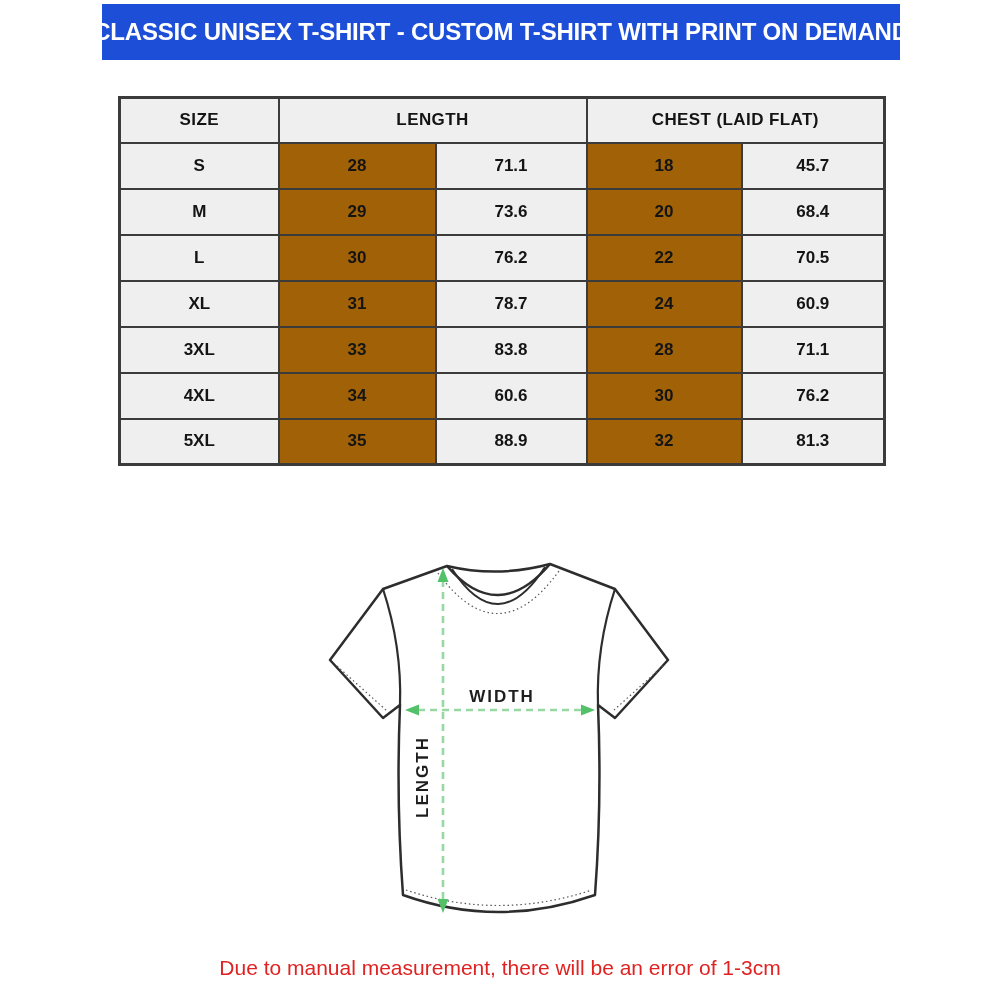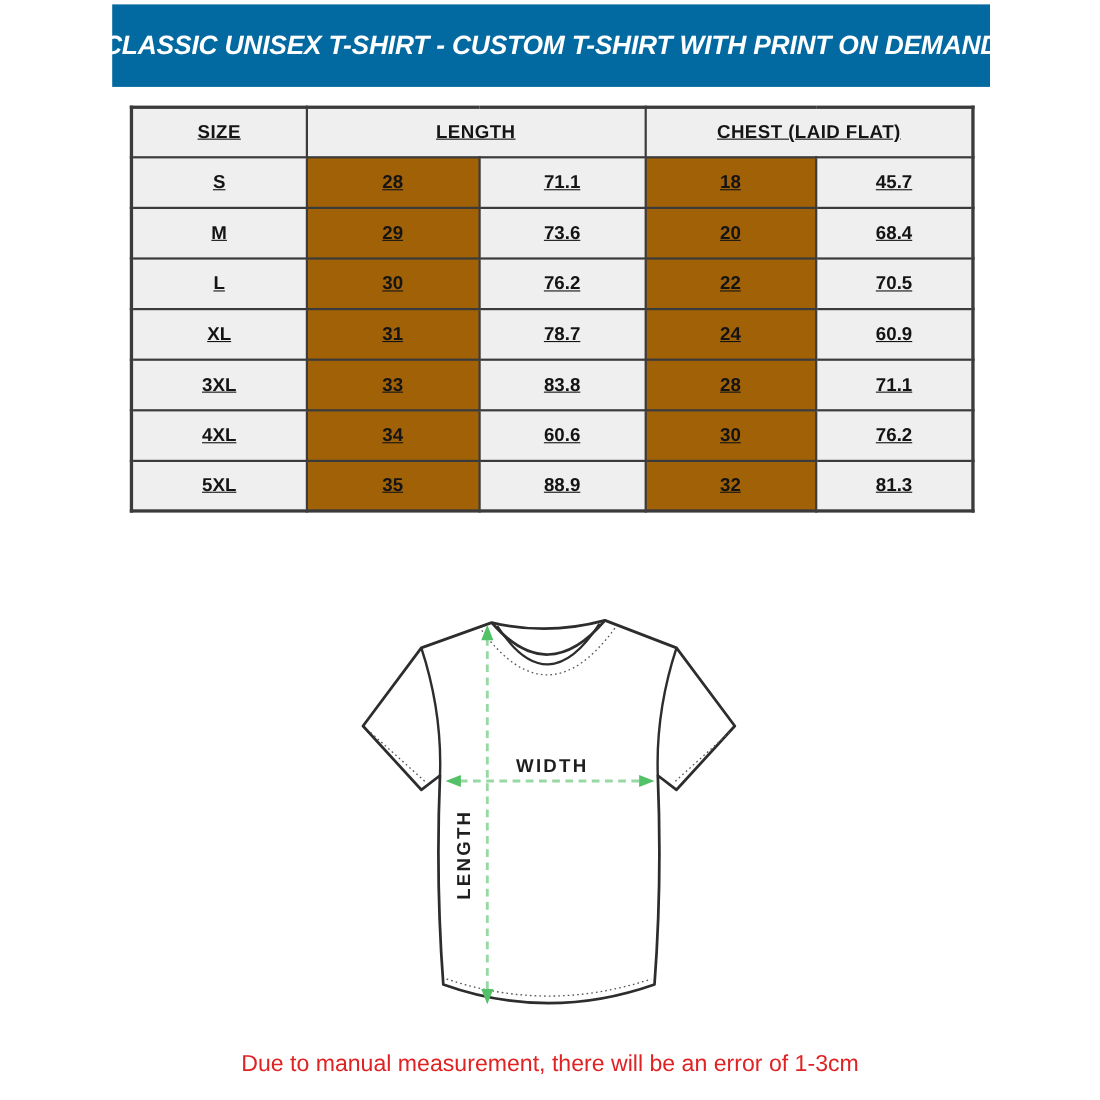--- a/index.html
+++ b/index.html
@@ -5,39 +5,39 @@
   html,body{margin:0;padding:0;}
   body{
     width:1000px;height:1000px;
     background:#ffffff;
     font-family:"Liberation Sans", sans-serif;
     position:relative;
     overflow:hidden;
   }
   
   .banner{
-    position:absolute;left:102px;top:4px;width:798px;height:75px;
-    background:#0369a1;
-    display:flex;align-items:center;justify-content:center;font-style:italic;
+    position:absolute;left:102px;top:4px;width:798px;height:56px;
+    background:#1d4ed8;
+    display:flex;align-items:center;justify-content:center;
   }
   .banner-title{
     color:#ffffff;font-weight:bold;font-size:24px;letter-spacing:-0.2px;
     white-space:nowrap;
   }
   
   table.size-table{
     position:absolute;left:118px;top:96px;width:765px;
     border-collapse:collapse;table-layout:fixed;
     border:3px solid #3B3B3B;
   }
   .size-table th,.size-table td{
     border:2px solid #3B3B3B;
     text-align:center;vertical-align:middle;
     font-weight:bold;color:#141414;
-    font-size:17px;padding:0;text-decoration:underline;
+    font-size:17px;padding:0;
   }
   .size-table thead tr{height:45px;}
   .size-table tbody tr{height:46px;}
   .size-table thead th{background:#EFEFEF;letter-spacing:0.4px;}
   .size-table td{background:#a16207;}
   .size-table td.shade{background:#EFEFEF;}
   
   .tshirt-wrap{
     position:absolute;left:326px;top:552px;width:348px;height:380px;
   }

